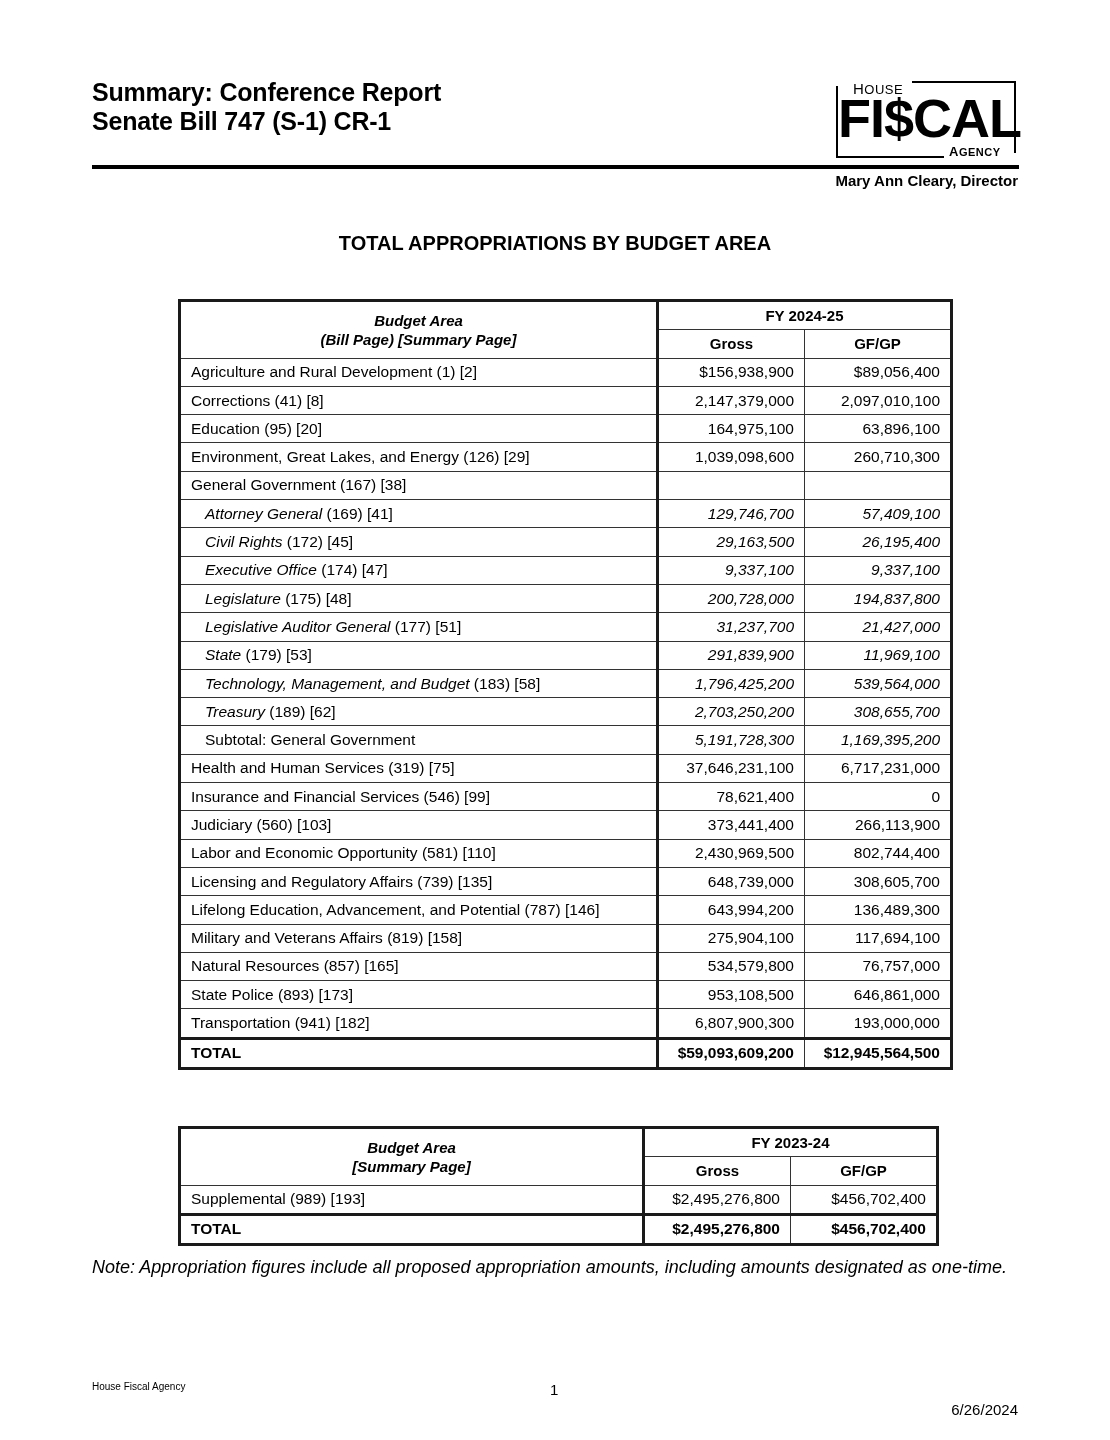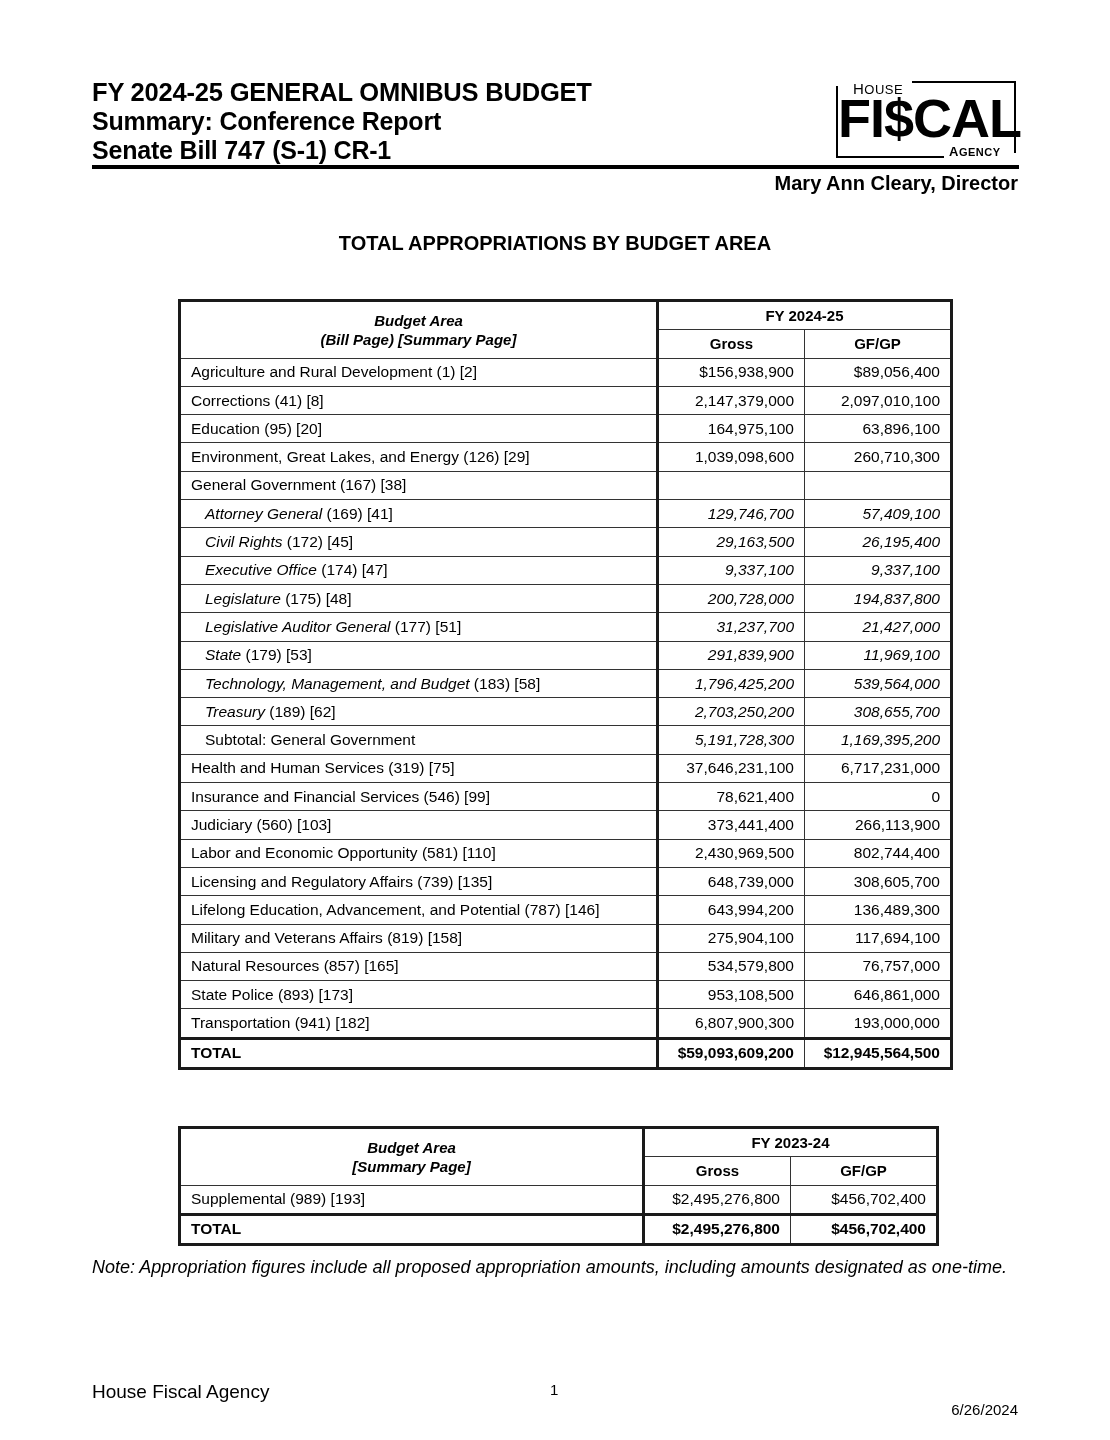--- a/index.html
+++ b/index.html
@@ -4,21 +4,21 @@
   <style>
     html, body { margin: 0; padding: 0; background: #ffffff; }
     body {
       width: 1110px; height: 1440px; position: relative; overflow: hidden;
       font-family: "Liberation Sans", sans-serif; color: #000;
     }
     .header-titles { position: absolute; left: 92px; top: 78px; }
     .header-titles div { font-weight: bold; font-size: 25px; line-height: 29px; letter-spacing: -0.2px; }
     .header-titles .t1 { font-size: 25.5px; }
     .header-rule { position: absolute; left: 92px; top: 165px; width: 927px; height: 4px; background: #000; }
-    .director { position: absolute; right: 92px; top: 172px; font-weight: bold; font-size: 20px; }
+    .director { position: absolute; right: 92px; top: 172px; font-weight: bold; font-size: 15px; }
 
     .logo { position: absolute; left: 834px; top: 78px; width: 184px; height: 82px; }
     .logo .frame-left { position: absolute; left: 2px; top: 8px; width: 2px; height: 72px; background:#000; }
     .logo .frame-bottom-left { position: absolute; left: 2px; top: 78px; width: 108px; height: 2px; background:#000; }
     .logo .frame-top-right { position: absolute; left: 78px; top: 3px; width: 104px; height: 2px; background:#000; }
     .logo .frame-right { position: absolute; left: 180px; top: 3px; width: 2px; height: 72px; background:#000; }
     .logo .house { position: absolute; left: 19px; top: 2px; font-size: 13px; font-weight: normal; letter-spacing: 0.5px; }
     .logo .house .big { font-size: 15px; }
     .logo .fiscal { position: absolute; left: 4px; top: 10px; font-size: 54px; font-weight: bold; letter-spacing: -1px; line-height: 60px; }
     .logo .agency { position: absolute; left: 115px; top: 66px; font-size: 11px; font-weight: bold; letter-spacing: 0.5px; }
@@ -39,29 +39,28 @@
     table.budget tr.subtotal td.num, table.budget tr.subtotal td.num2 { font-style: italic; }
     table.budget tr.total td { font-weight: bold; border-top: 3px solid #1a1a1a; height: 27px; }
     table.budget .divider-right { border-right: 3px solid #1a1a1a !important; }
     .it { font-style: italic; }
 
     #table1 { top: 299px; }
     #table2 { top: 1126px; }
 
     .note { position: absolute; left: 92px; top: 1246px; font-size: 18px; font-style: italic; margin-top: 11px; }
 
-    .footer-left { position: absolute; left: 92px; top: 1381px; font-size: 19px; }
+    .footer-left { position: absolute; left: 92px; top: 1381px; font-size: 10px; }
     .footer-center { position: absolute; left: 550px; top: 1381px; font-size: 15px; }
     .footer-right { position: absolute; right: 92px; top: 1381px; font-size: 15px; margin-top: 20px; }
   </style>
 </head>
 <body>
 
 <div class="header-titles">
-  <div class="t1">FY 2024-25 GENERAL OMNIBUS BUDGET</div>
   <div>Summary: Conference Report</div>
   <div>Senate Bill 747 (S-1) CR-1</div>
 </div>
 
 <div class="logo">
   <div class="frame-left"></div>
   <div class="frame-bottom-left"></div>
   <div class="frame-top-right"></div>
   <div class="frame-right"></div>
   <div class="house"><span class="big">H</span><span>OUSE</span></div>

